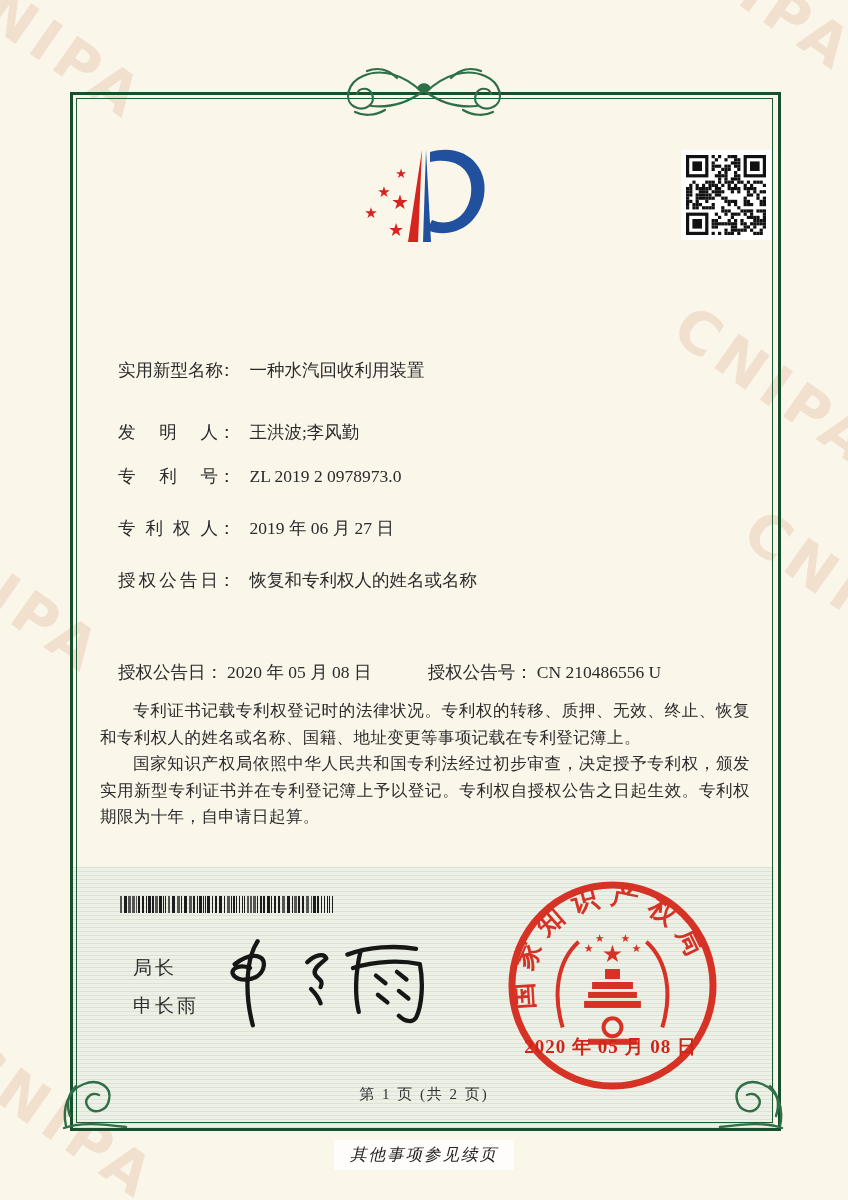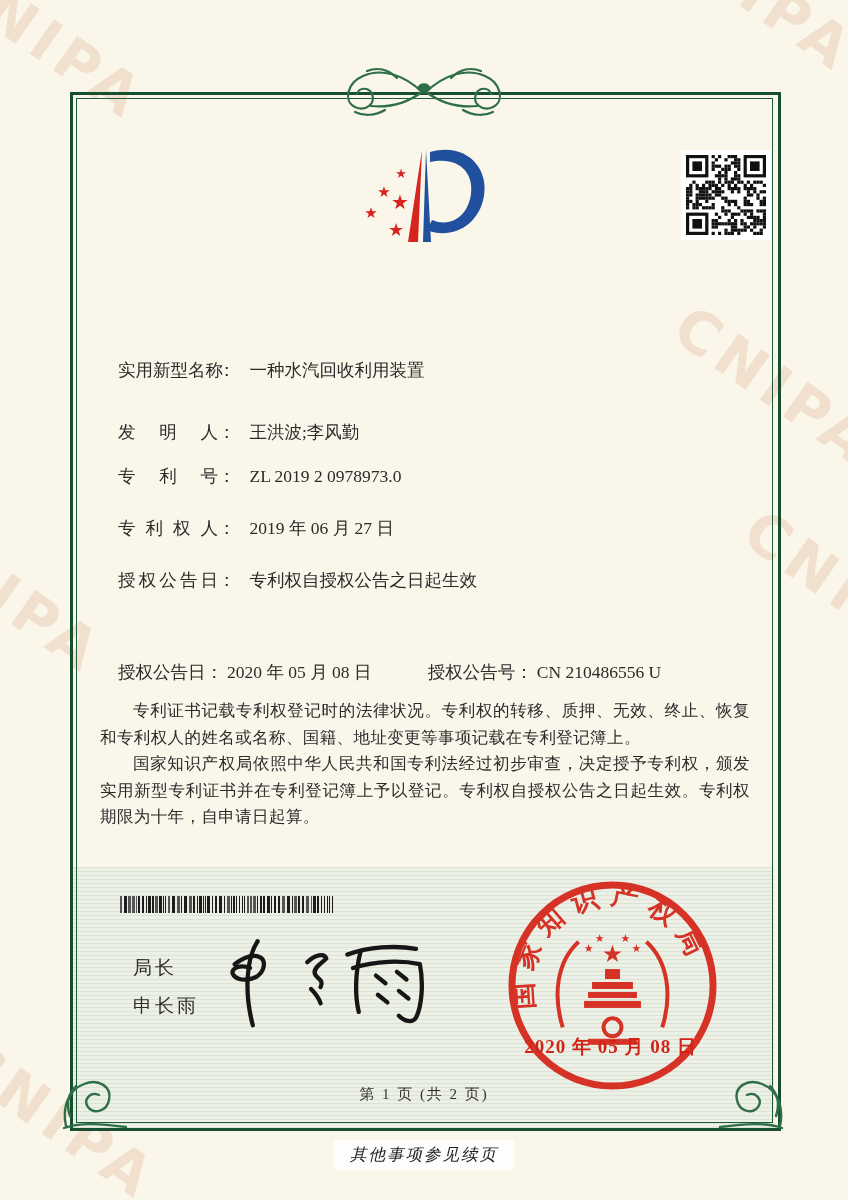--- a/index.html
+++ b/index.html
@@ -361,21 +361,21 @@
     <div class="frow" style="top:420px">
       <span class="flabel">发明人</span><span>：</span><span class="fvalue">王洪波;李风勤</span>
     </div>
     <div class="frow" style="top:464px">
       <span class="flabel">专利号</span><span>：</span><span class="fvalue">ZL 2019 2 0978973.0</span>
     </div>
     <div class="frow" style="top:516px">
       <span class="flabel">专利权人</span><span>：</span><span class="fvalue">2019 年 06 月 27 日</span>
     </div>
     <div class="frow" style="top:568px">
-      <span class="flabel">授权公告日</span><span>：</span><span class="fvalue">专利权自授权公告之日起生效</span>
+      <span class="flabel">授权公告日</span><span>：</span><span class="fvalue">恢复和专利权人的姓名或名称</span>
     </div>
 
     <div class="grow">
       <span>授权公告日</span><span>：</span><span class="gval">2020 年 05 月 08 日</span>
       <span class="glabel2">授权公告号</span><span>：</span><span class="gval">CN 210486556 U</span>
     </div>
 
     <div class="paras">
       <p>专利证书记载专利权登记时的法律状况。专利权的转移、质押、无效、终止、恢复和专利权人的姓名或名称、国籍、地址变更等事项记载在专利登记簿上。</p>
       <p>国家知识产权局依照中华人民共和国专利法经过初步审查，决定授予专利权，颁发实用新型专利证书并在专利登记簿上予以登记。专利权自授权公告之日起生效。专利权期限为十年，自申请日起算。</p>

